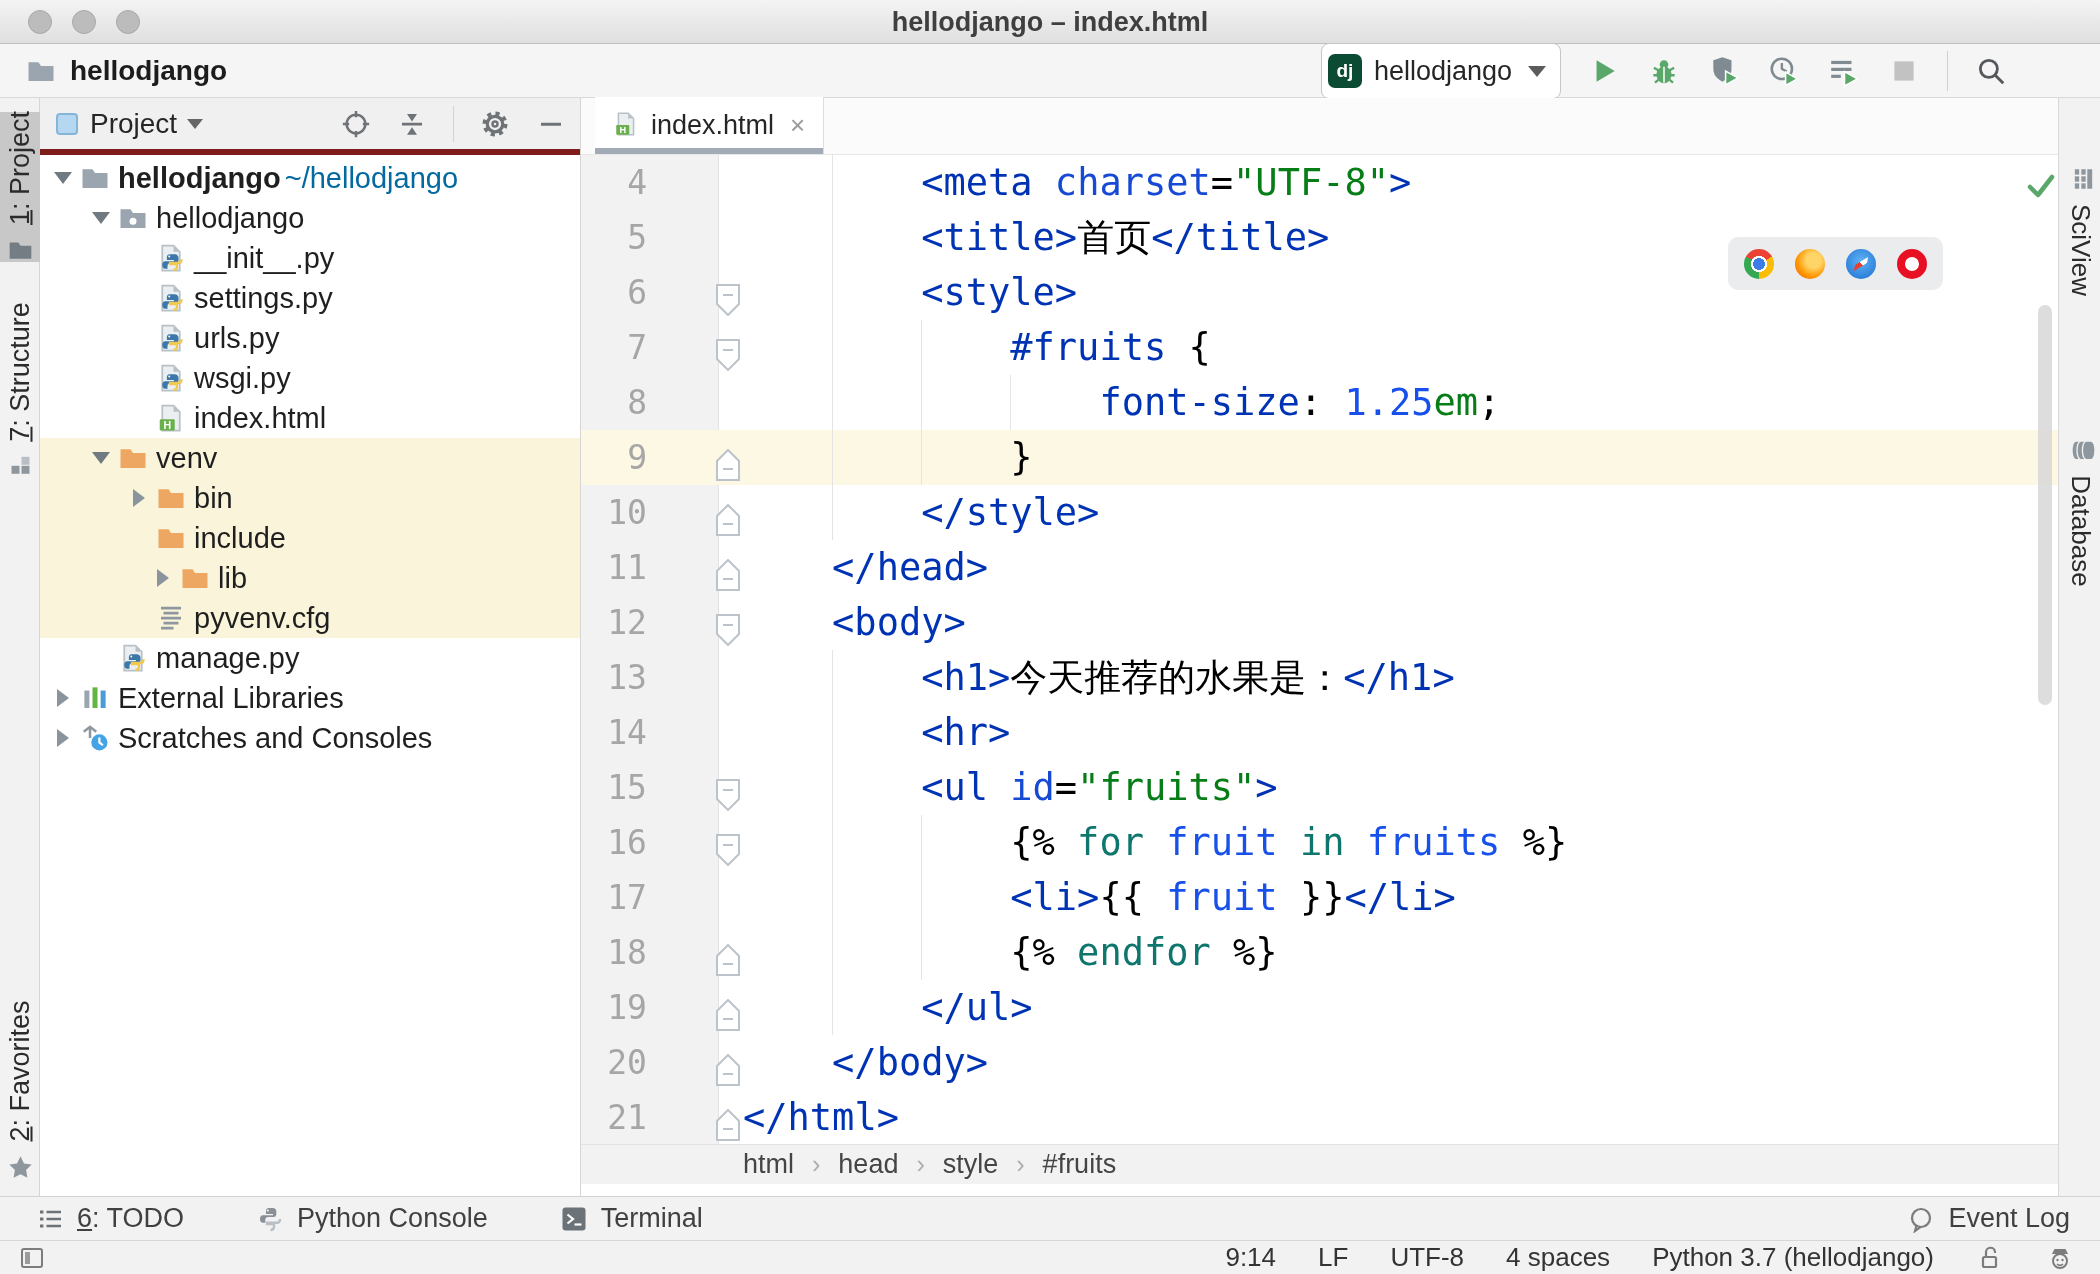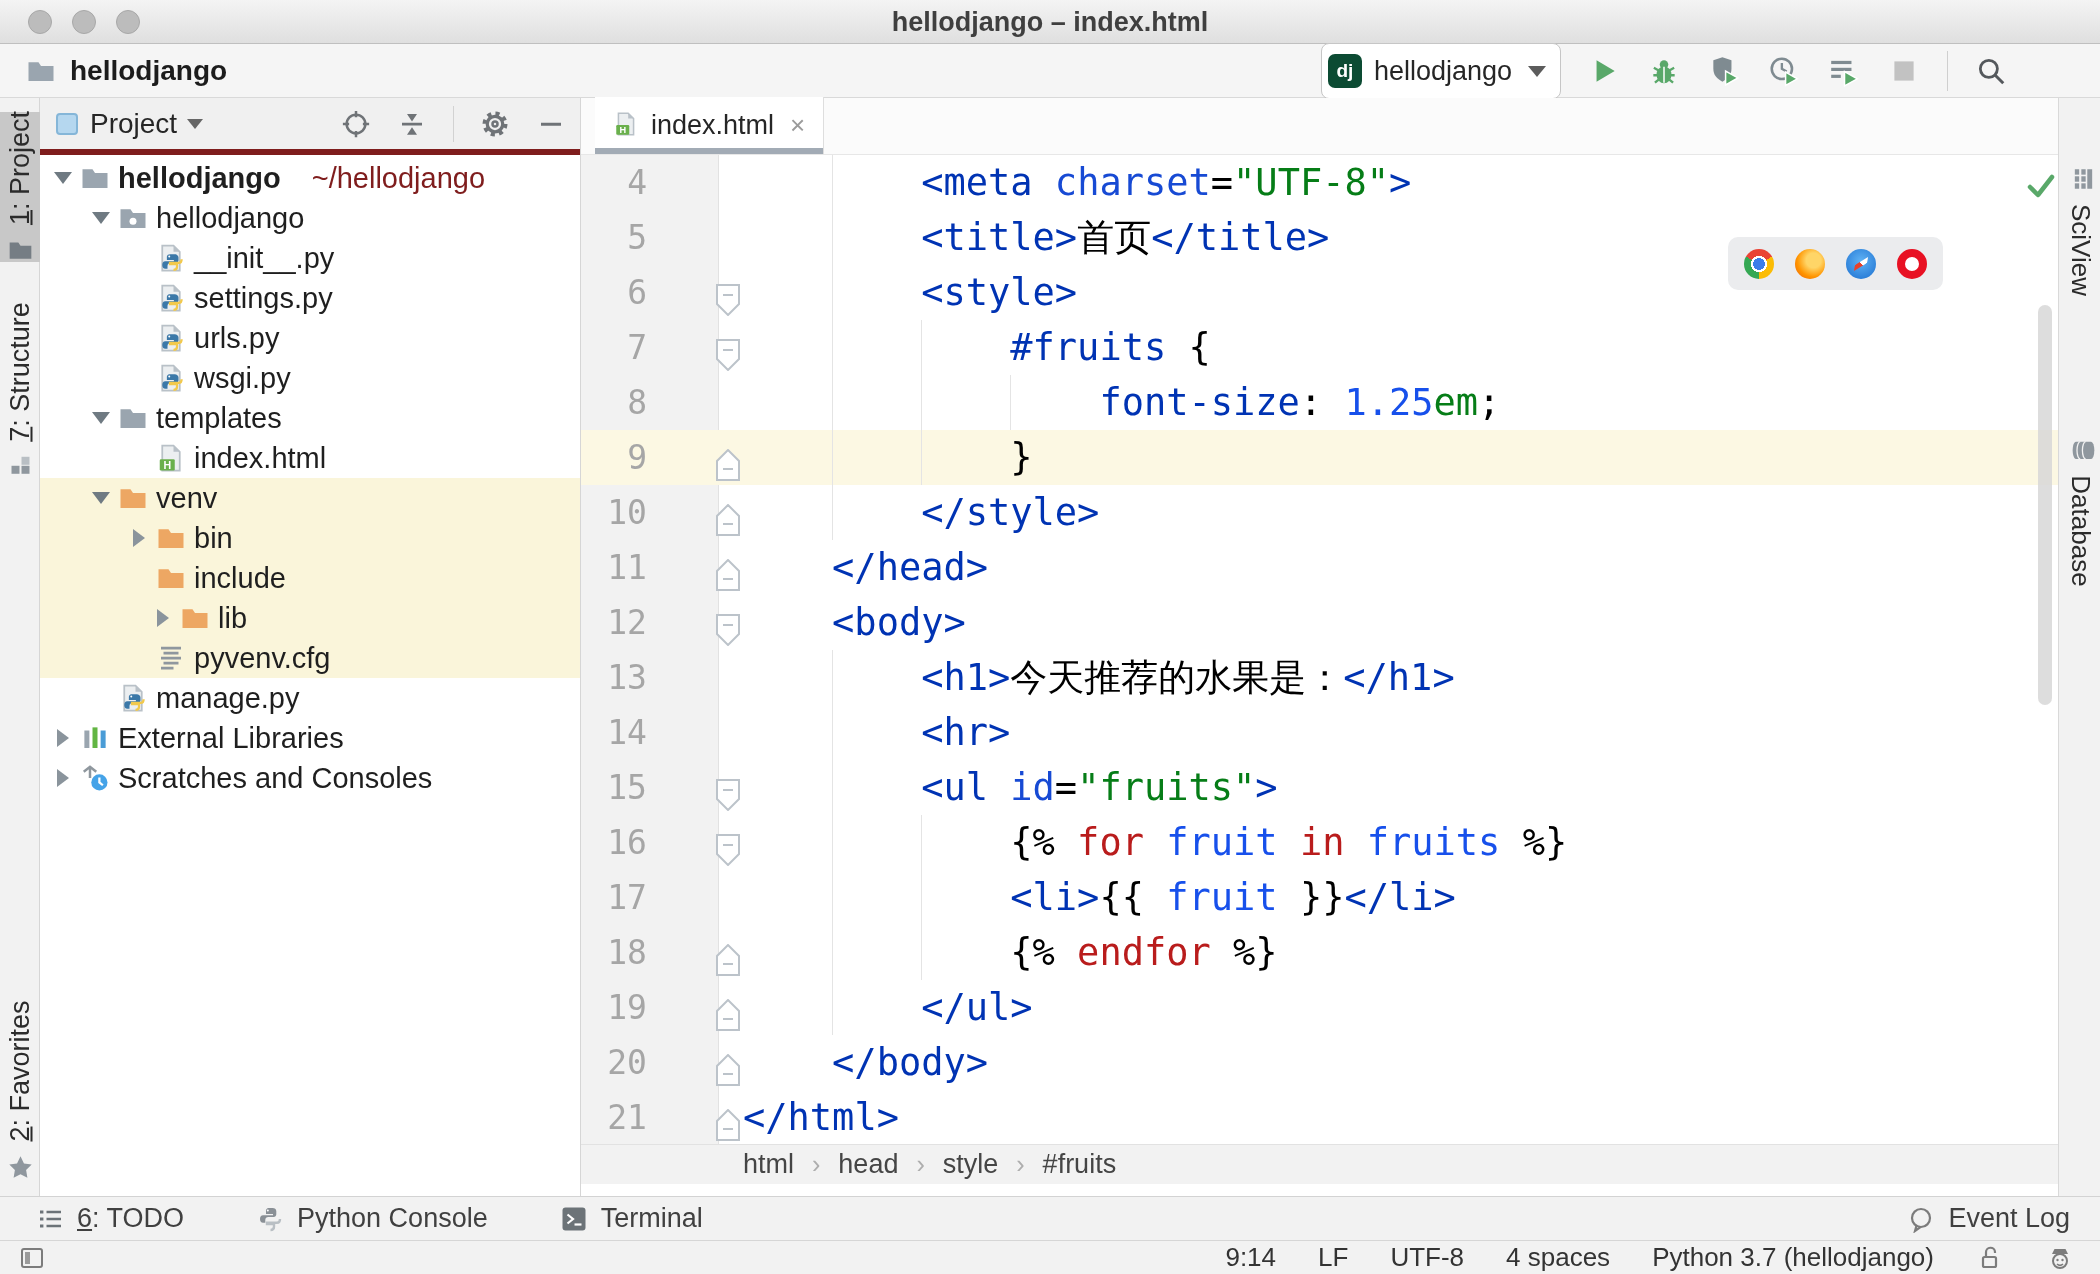--- a/index.html
+++ b/index.html
@@ -60,42 +60,42 @@
   .phead .pacts { margin-left:auto; display:flex; align-items:center; gap:26px; }
   .phsep { width:1px; height:36px; background:#d2d2d2; }
   .ptree { padding-top:3px; }
   .trow { position:relative; height:40px; display:flex; align-items:center; font-size:29px; color:#1f1f1f; }
   .trow.hl { background:#faf5da; }
   .trow .arrbox { width:30px; display:flex; justify-content:center; flex:none; }
   .arr-d { width:0; height:0; border-left:9px solid transparent; border-right:9px solid transparent; border-top:12px solid #6f7a82; }
   .arr-r { width:0; height:0; border-top:9px solid transparent; border-bottom:9px solid transparent; border-left:12px solid #8a949c; }
   .trow .ticon { width:30px; height:30px; margin:0 8px 0 2px; flex:none; display:flex; align-items:center; justify-content:center; }
   .trow .tlabel.b { font-weight:bold; }
-  .trow .thint { color:#7f1d1d; margin-left:31px;text-align:center; }
+  .trow .thint { color:#0369a1; margin-left:4px;text-align:center; }
 
   
   .editor { position:absolute; left:580px; top:0; width:1478px; height:1098px; background:#fff;
     border-left:1px solid #d6d6d6; display:flex; flex-direction:column; }
   .tabbar { height:57px; background:#fbfbfb; border-bottom:1px solid #e7e7e7; display:flex; align-items:flex-end; }
   .etab { position:relative; height:57px; margin-left:14px; padding:0 18px; background:#fff;
     border-right:1px solid #dedede; display:flex; align-items:center; gap:12px; }
   .etab::after { content:""; position:absolute; left:0; right:0; bottom:0; height:6px; background:#a2abb5; }
   .etab .tname { font-size:27px; color:#262626; }
   .etab .tclose { font-size:26px; color:#9b9b9b; margin-left:4px; }
 
   .codearea { position:relative; flex:1; overflow:hidden;
     font-family:"DejaVu Sans Mono", monospace; font-size:37px; line-height:55px; }
   .gutterbg { position:absolute; left:0; top:0; bottom:0; width:138px; background:#f2f2f2; border-right:1px solid #e2e2e2; }
   .crow { position:relative; height:55px; padding-left:162px; white-space:pre; z-index:1; }
   .crow.caret { background:#fcf8e3; }
   .lnum { position:absolute; left:0; top:0; width:66px; text-align:right; color:#a6a6a6; font-size:33px; line-height:55px; }
   .foldm { position:absolute; left:134px; top:11px; }
   .iu { display:inline-block; width:4ch; height:55px; vertical-align:top; }
   .iu.g { box-shadow:inset 1px 0 0 #e4e4e4; }
-  .tk-tag { color:#0033b3; } .tk-kw { color:#b91c1c;margin-top:19px; }
+  .tk-tag { color:#0033b3; } .tk-kw { color:#0f766e;margin-top:19px; }
   .tk-attr { color:#174ad4; }
   .tk-str { color:#067d17; }
   .tk-num { color:#1750eb; } .tk-var { color:#1750eb; }
   .tk-txt { color:#000; }
 
   .inspect-ok { position:absolute; right:2px; top:6px; z-index:3; }
   .vscroll { position:absolute; right:6px; top:150px; width:14px; height:400px; border-radius:7px; background:#d7d7d7; opacity:.85; z-index:2; }
 
   .browserbar { position:absolute; left:1147px; top:82px; width:215px; height:53px; border-radius:10px;
     background:#ebecee; display:flex; align-items:center; justify-content:center; gap:21px; z-index:3; }
@@ -349,31 +349,20 @@
             <span class="ticon">
               <svg width="30" height="30" viewBox="0 0 24 24">
                 <path d="M5 2h9l5 5v15H5z" fill="#eceff1" stroke="#b9c1c8" stroke-width="1.4"></path>
                 <path d="M14 2l5 5h-5z" fill="#b9c1c8"></path>
                 <path d="M11.5 9c-2.8 0-2.8 1.6-2.8 2.6v2h5.6v1H7.4c-1.5 0-2.4 1.1-2.4 3s.9 3 2.4 3h1.8v-2.2c0-1.4 1-2.4 2.4-2.4h4.3c1.2 0 2.1-.9 2.1-2.2v-2.2c0-1.6-1.4-2.6-3-2.6z" fill="#3b78a8"></path>
                 <circle cx="10.6" cy="10.8" r=".8" fill="#fff"></circle>
                 <path d="M14 21.5c2.8 0 2.8-1.6 2.8-2.6v-2h-5.6v-1h6.9c1.5 0 2.4-1.1 2.4-3" fill="none" stroke="#f2c94c" stroke-width="1.8"></path>
               </svg>
             </span>
             <span class="tlabel">wsgi.py</span>
-          </div>
-          <div class="trow" style="padding-left: 46px;">
-            <span class="arrbox">
-              <span class="arr-d"></span>
-            </span>
-            <span class="ticon">
-              <svg width="30" height="30" viewBox="0 0 24 24">
-                <path d="M2 5h8l2 3h10v12H2z" fill="#9aa5af"></path>
-              </svg>
-            </span>
-            <span class="tlabel">templates</span>
           </div>
           <div class="trow" style="padding-left: 84px;">
             <span class="arrbox"></span>
             <span class="ticon">
               <svg width="30" height="30" viewBox="0 0 24 24">
                 <path d="M5 2h9l5 5v15H5z" fill="#eceff1" stroke="#b9c1c8" stroke-width="1.4"></path>
                 <path d="M14 2l5 5h-5z" fill="#b9c1c8"></path>
                 <rect x="3" y="13" width="12" height="9" rx="1" fill="#6ab04c"></rect>
                 <text x="9" y="20.5" font-size="8.5" font-weight="bold" fill="#fff" text-anchor="middle" font-family="Liberation Sans, sans-serif">H</text>
               </svg>

